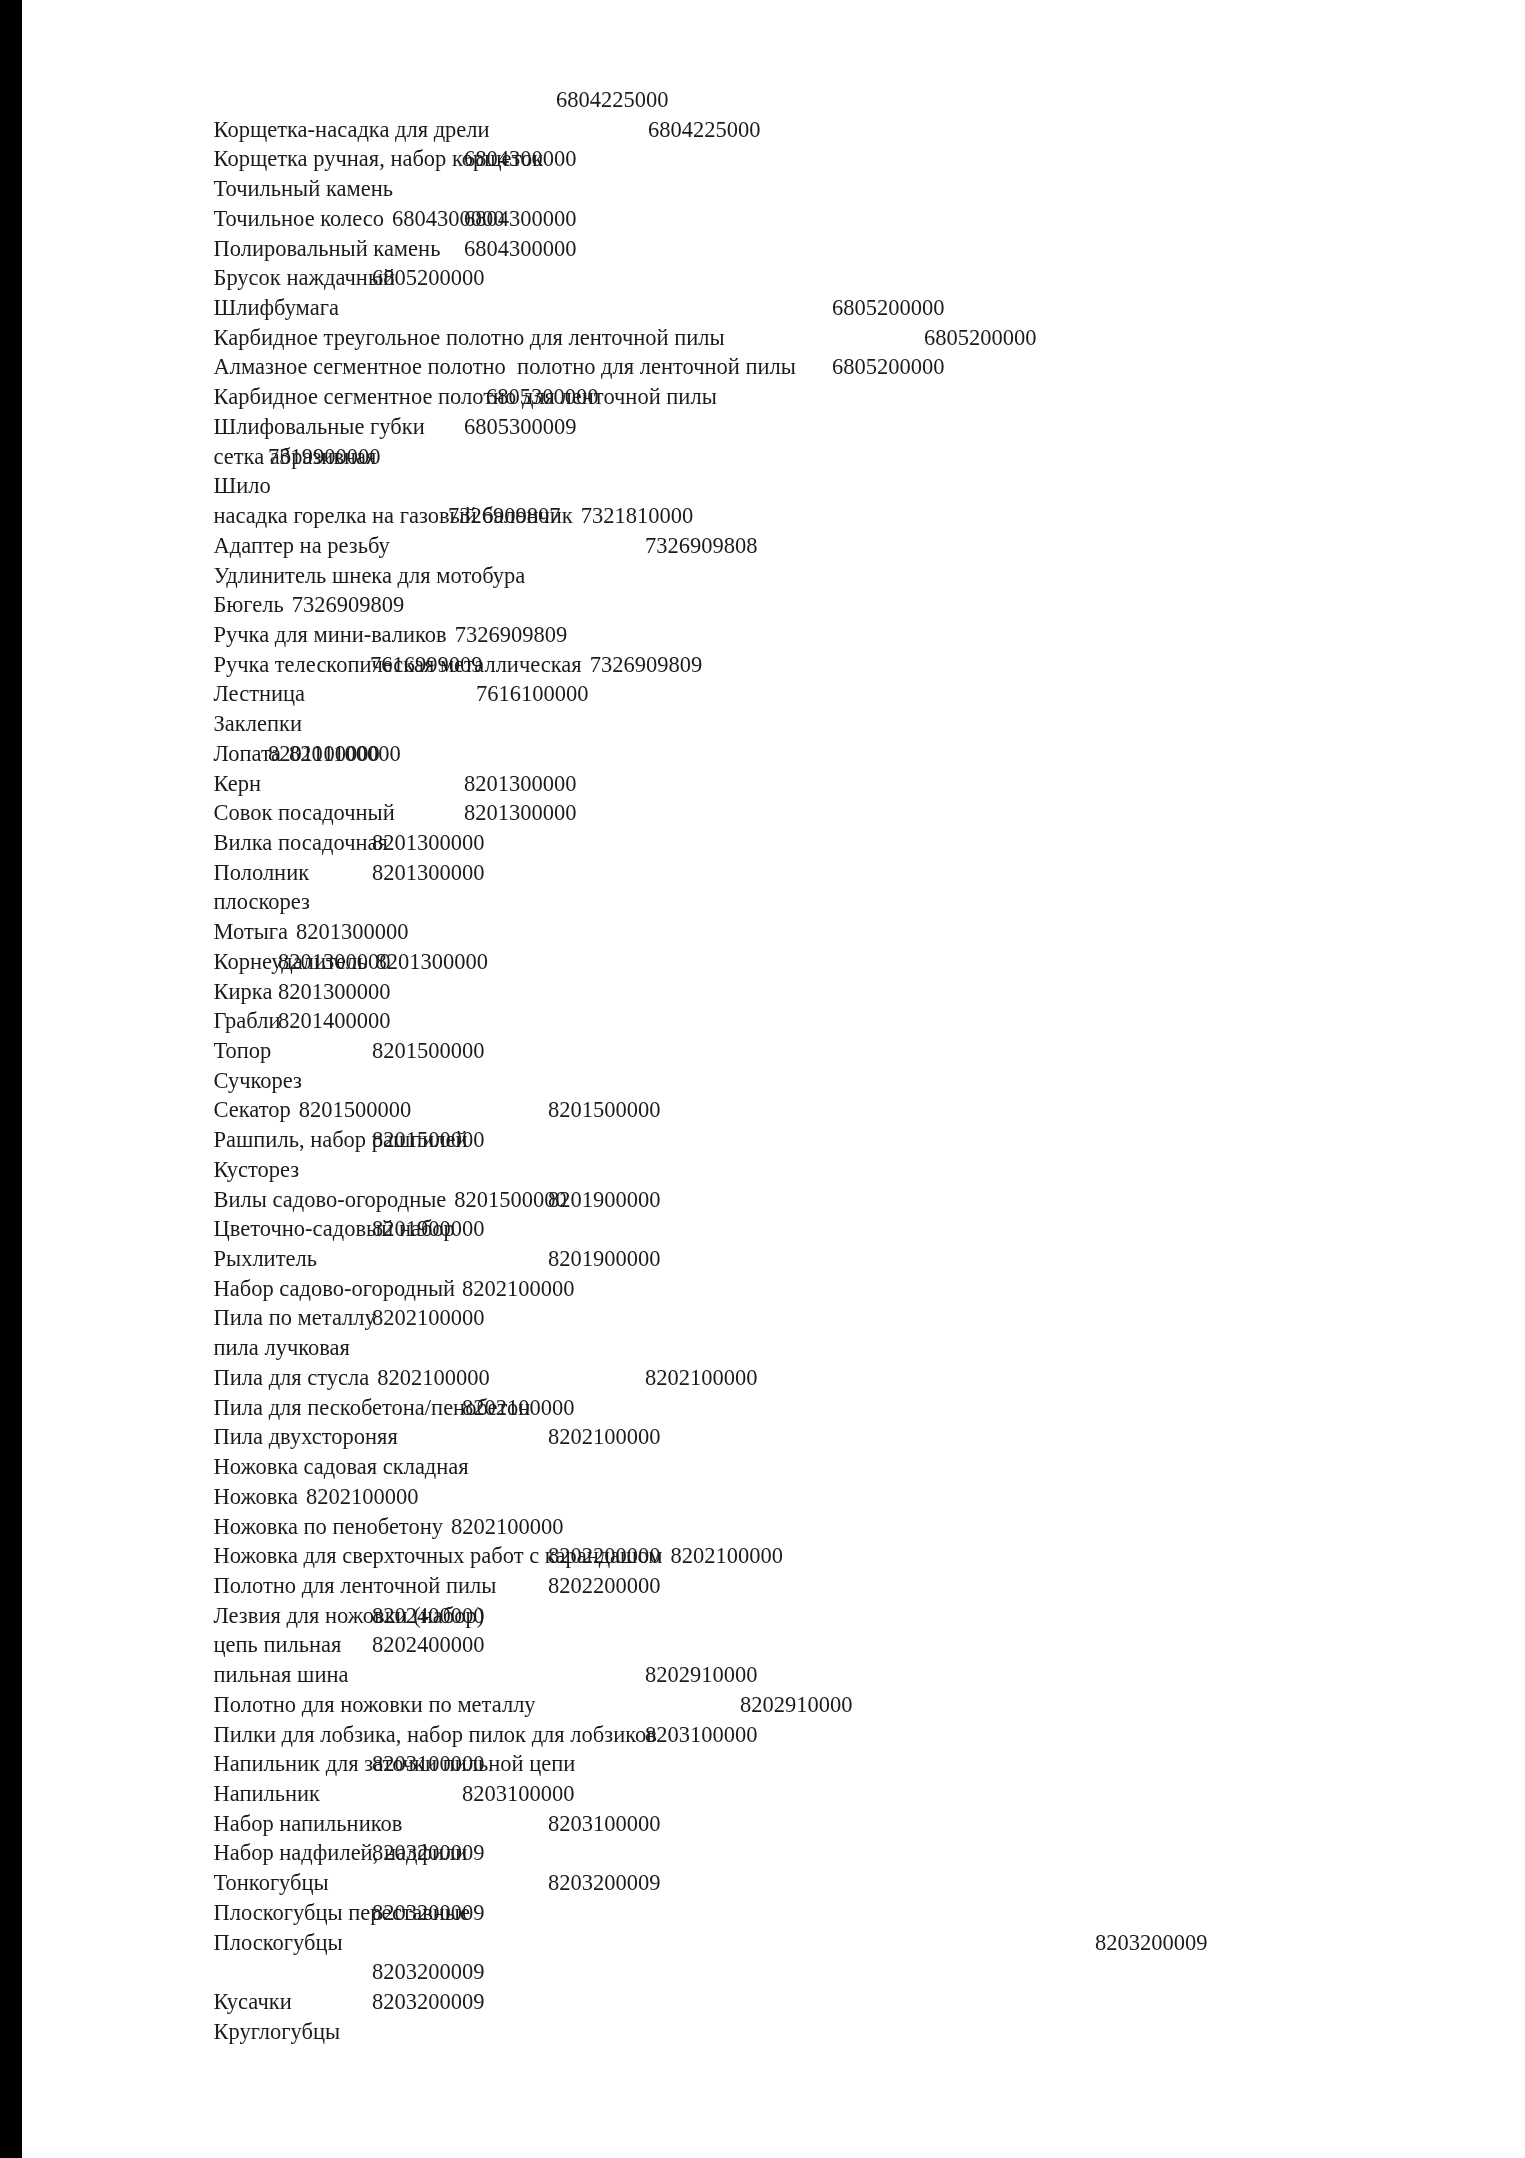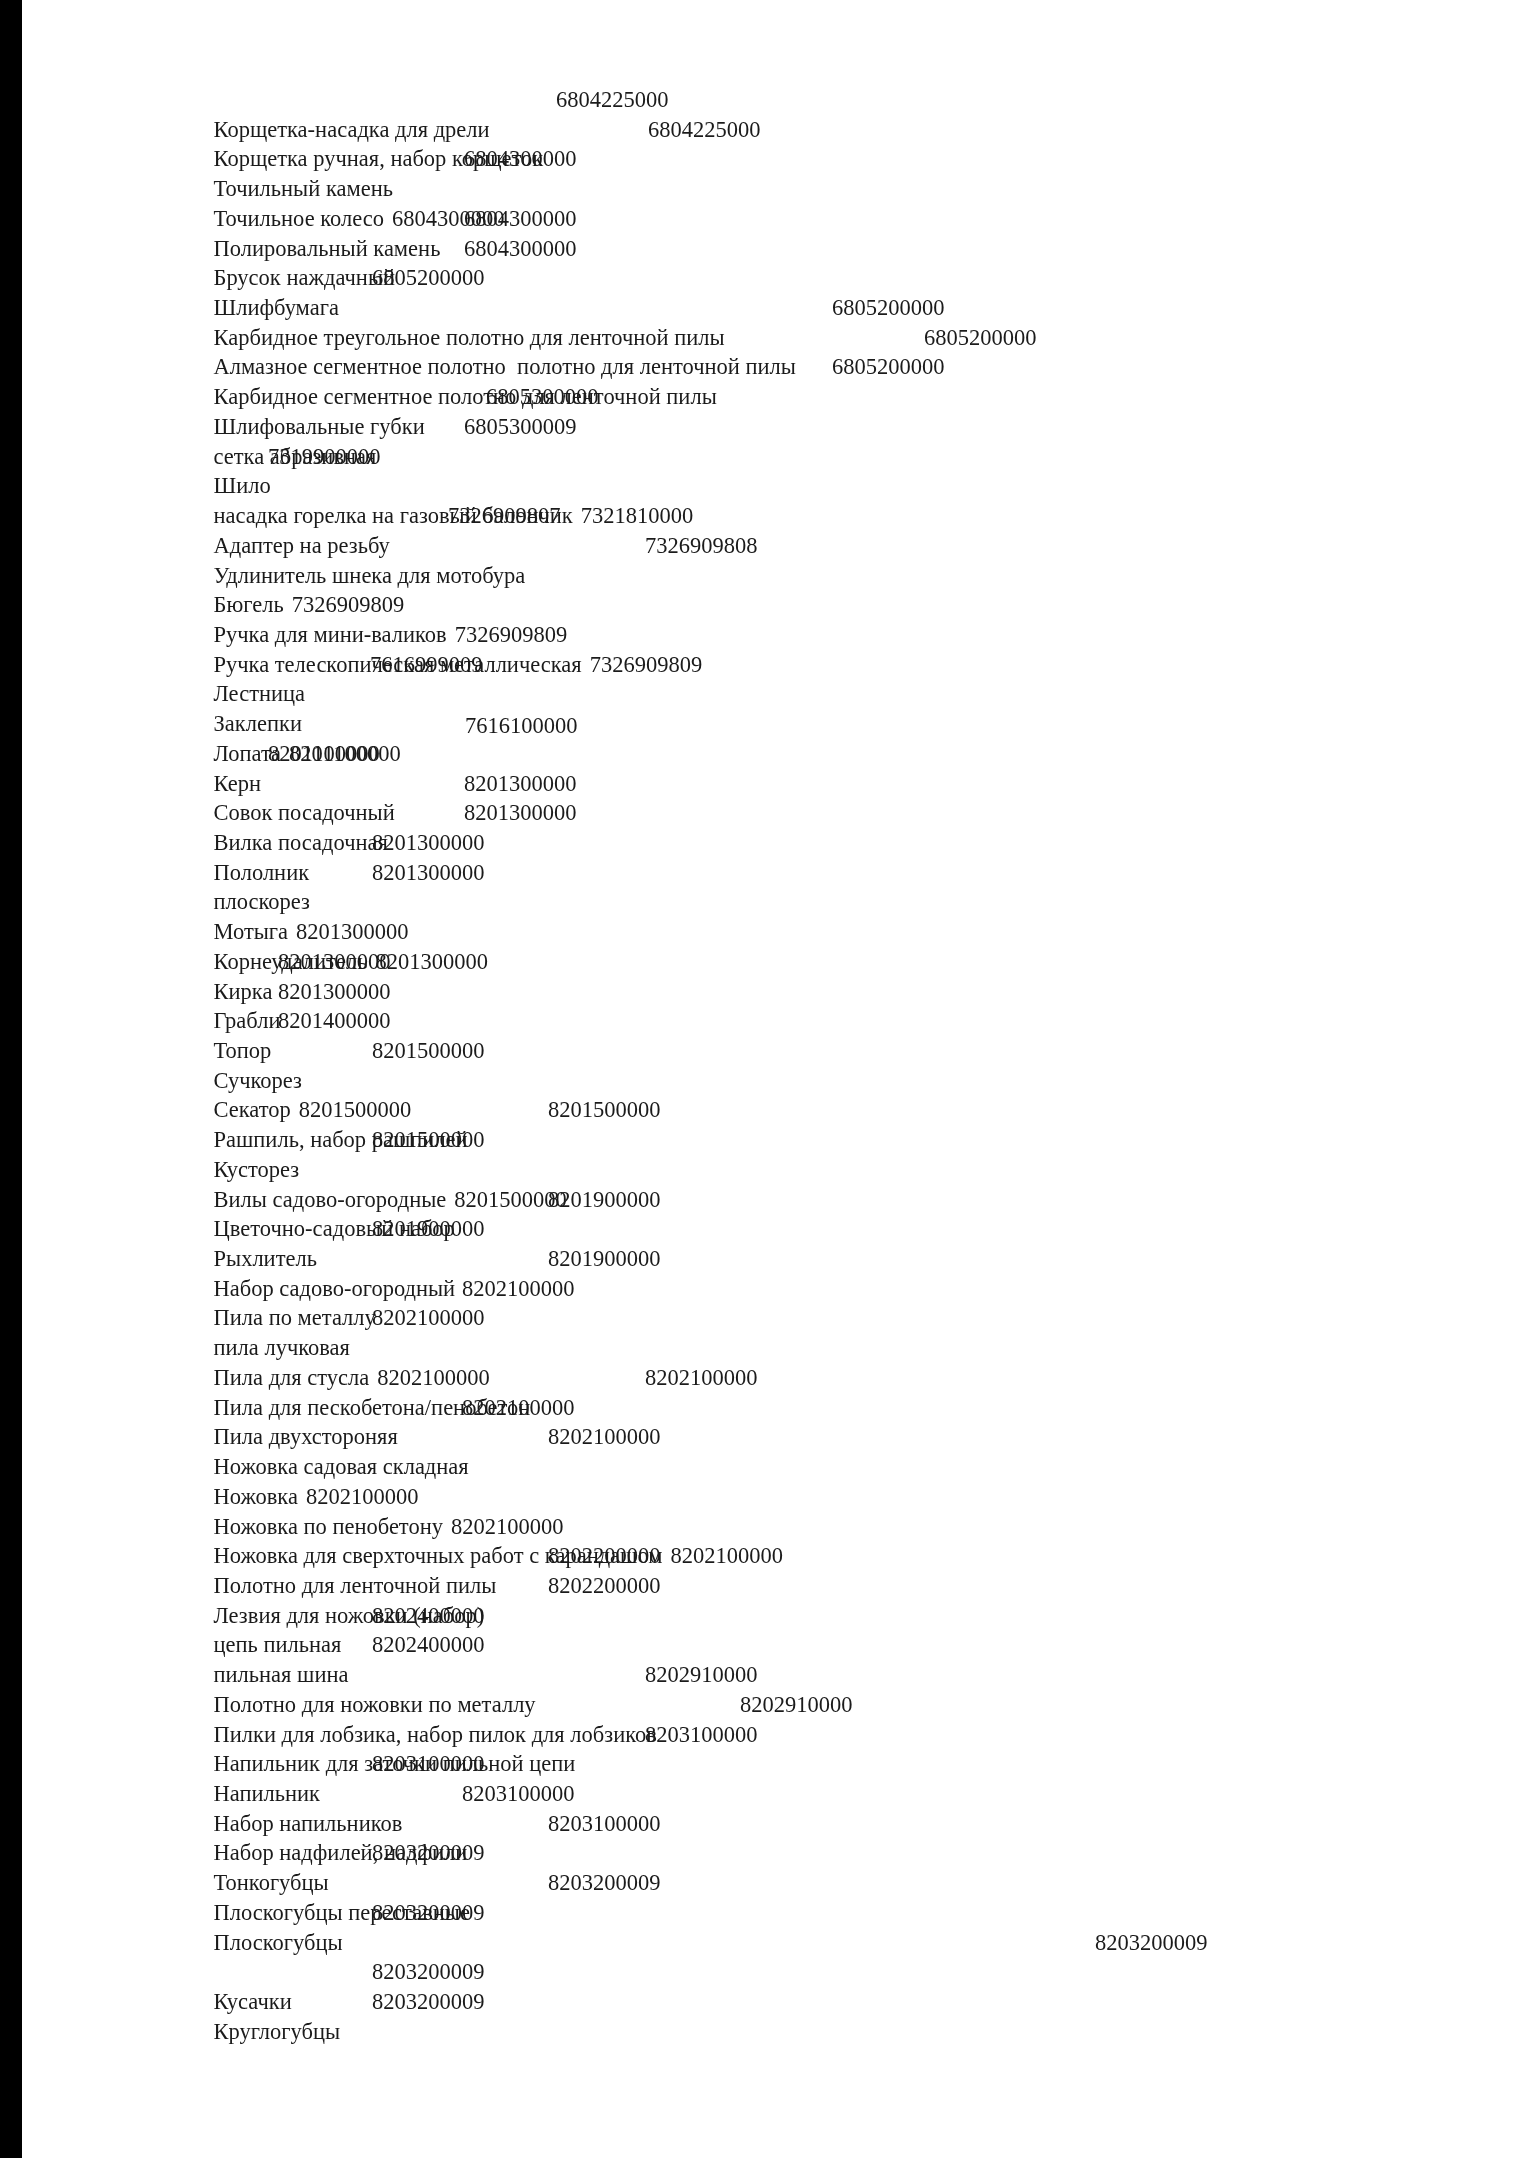--- a/index.html
+++ b/index.html
@@ -130,21 +130,21 @@
 
   <div class="row">
     <span class="item-name">Ручка телескопическая металлическая</span><span class="item-code inline">7326909809</span>
   </div>
 
   <div class="row">
     <span class="item-name">Лестница</span><span class="item-code abs" style="left: 179px;">7616999009</span>
   </div>
 
   <div class="row">
-    <span class="item-name">Заклепки</span><span class="item-code abs" style="left: 274px; margin-top: 32px;">7616100000</span>
+    <span class="item-name">Заклепки</span><span class="item-code abs" style="left: 285px;">7616100000</span>
   </div>
 
   <div class="row">
     <span class="item-name">Лопата</span><span class="item-code inline">8201100000</span>
   </div>
 
   <div class="row">
     <span class="item-name">Керн</span><span class="item-code abs" style="left: 77px;">8201100000</span>
   </div>
 

